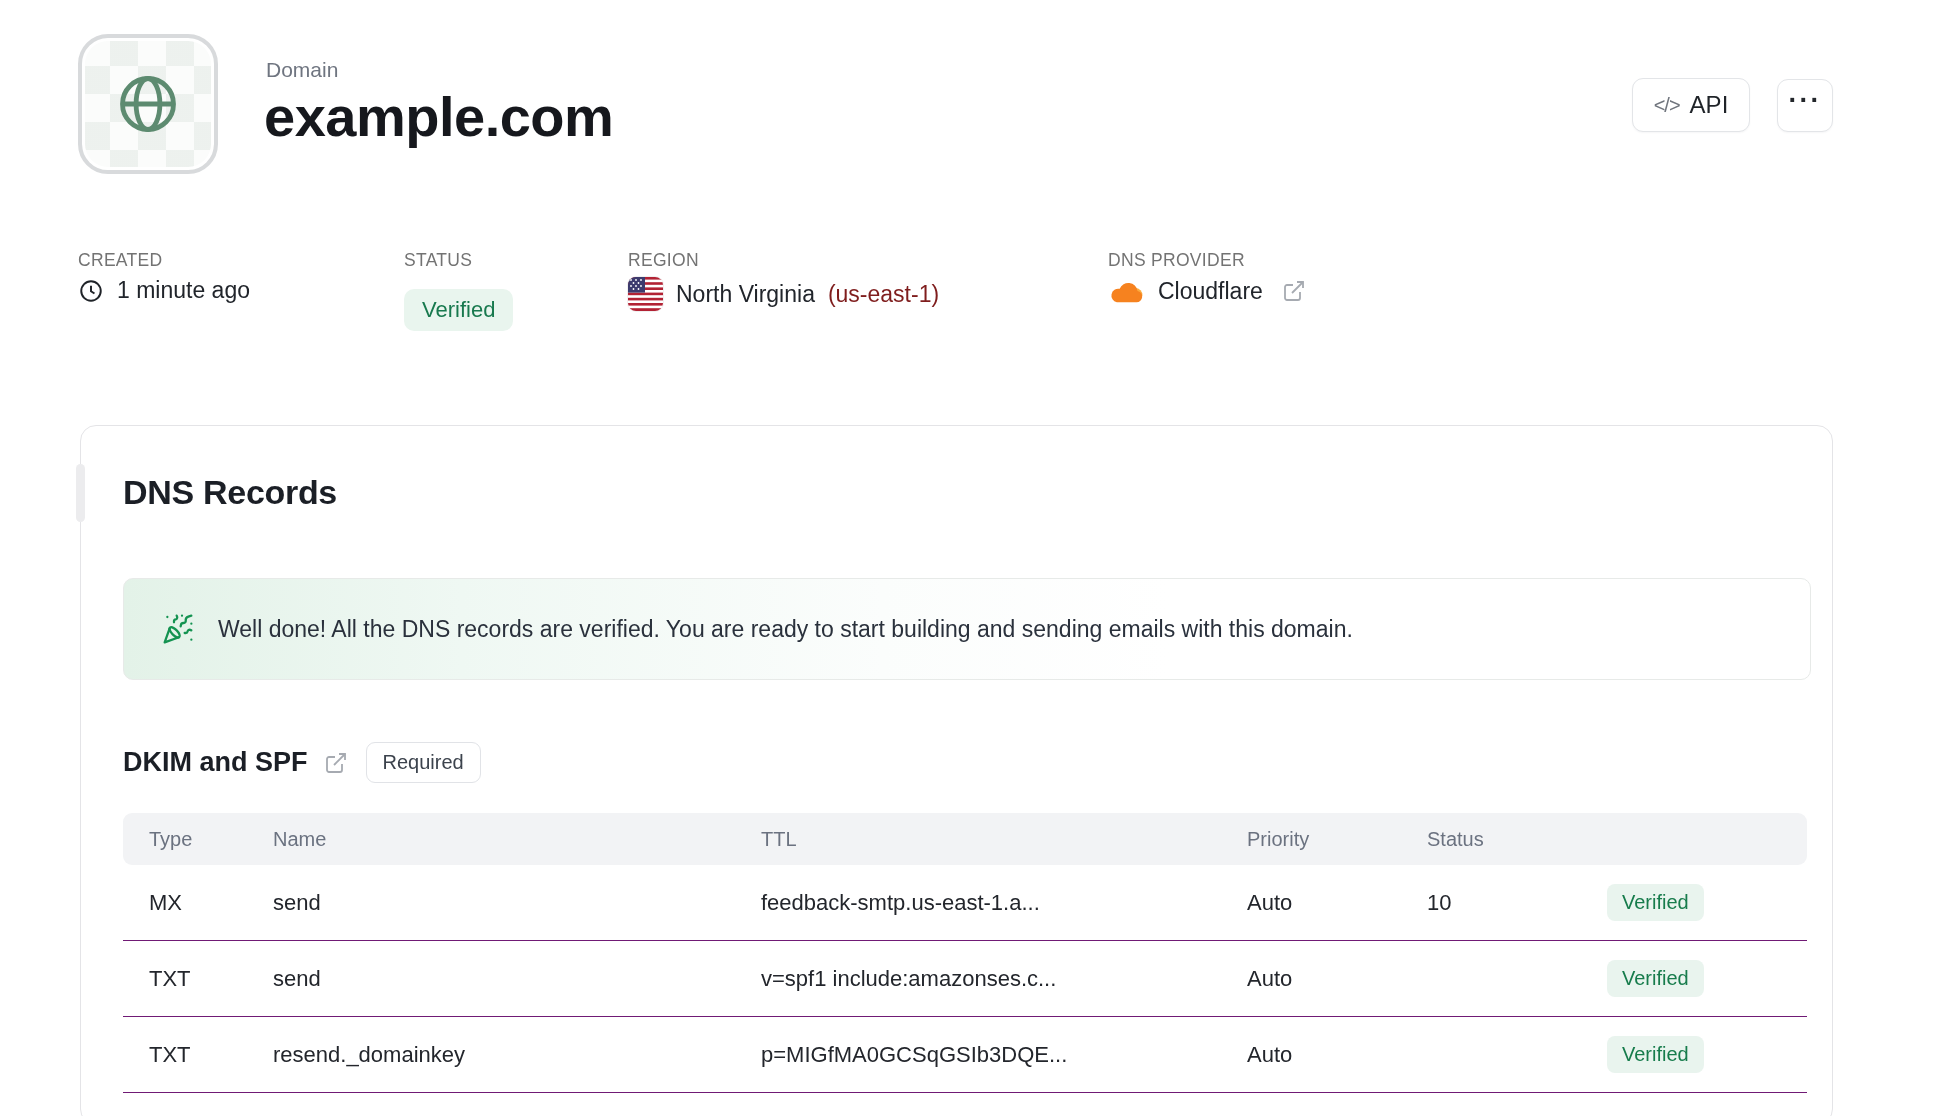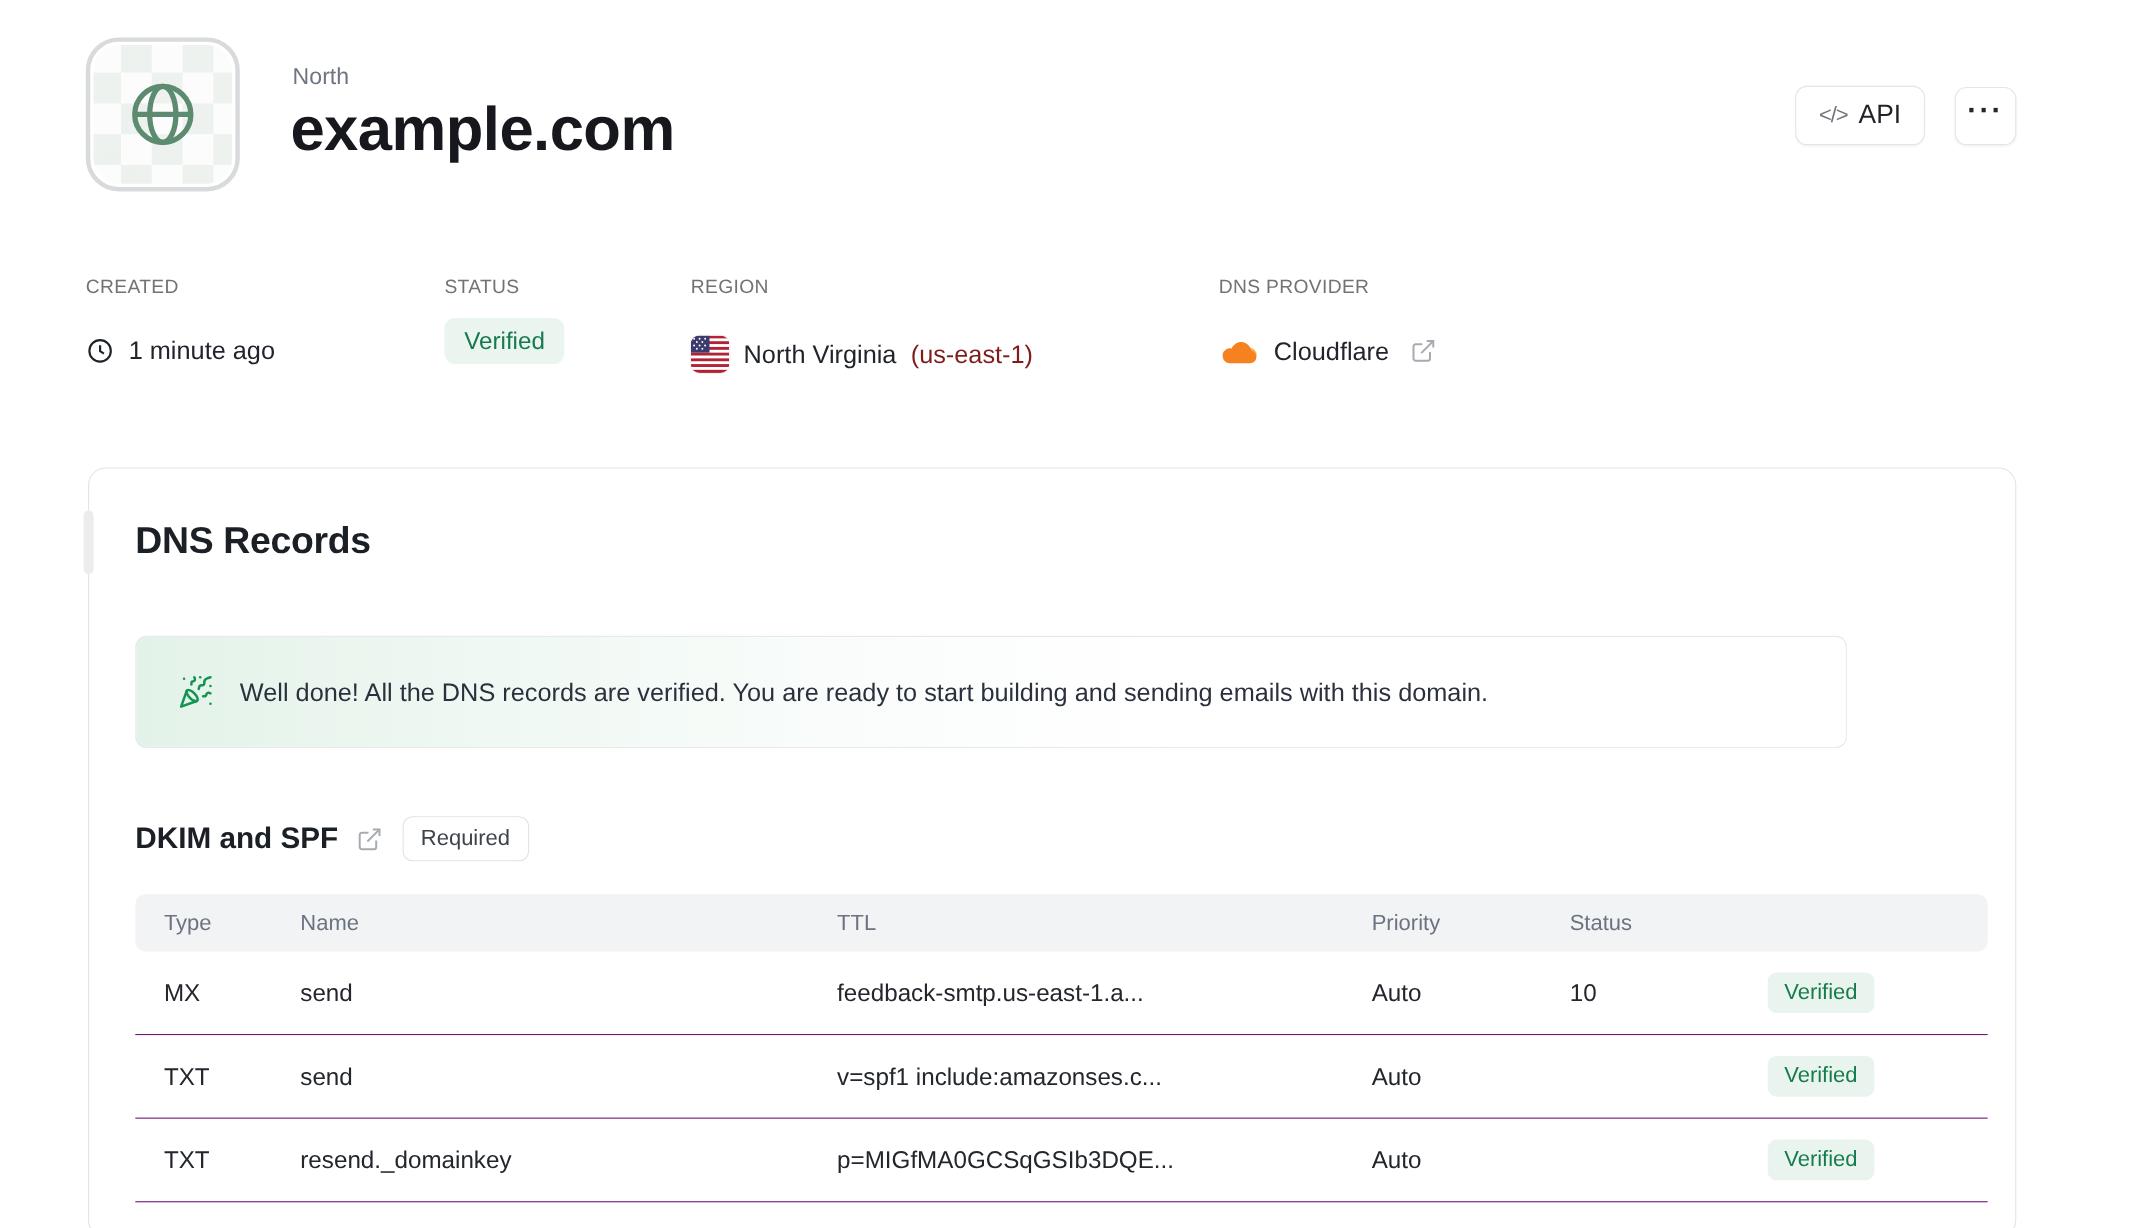--- a/index.html
+++ b/index.html
@@ -21,37 +21,37 @@
          background:#ffffff; border:1px solid #e3e5e8; border-radius:11px;
          box-shadow:0 1px 2px rgba(16,24,40,0.04); cursor:pointer; }
   .btn-api { left:1632px; top:78px; width:118px; height:54px; font-size:24px; color:#1f2328; }
   .btn-api .code-glyph { font-size:20px; color:#70757d; letter-spacing:-1px; }
   .btn-menu { left:1777px; top:79px; width:56px; height:53px; font-size:27px; font-weight:700;
               letter-spacing:2px; color:#23262b; padding-bottom:10px; }
 
   
   .meta-col { position:absolute; top:250px; }
   .meta-label { font-size:17.5px; font-weight:500; color:#737373; letter-spacing:0.3px; }
-  .meta-value { display:flex; align-items:center; gap:13px; margin-top:34px;
+  .meta-value { display:flex; align-items:center; gap:13px; margin-top:6px;
                 font-size:23px; color:#21252b; }
   .meta-muted { color:#7f1d1d; }
   .pill { display:inline-block; padding:8px 18px; border-radius:10px;
           background:#e9f5ee; color:#18794e; font-size:22px; }
   .flag { width:35px; height:34px; border-radius:8px; overflow:hidden; flex:0 0 auto;
           box-shadow:0 0 0 1px rgba(0,0,0,0.06); }
 
   
   .card { position:absolute; left:80px; top:425px; width:1753px; height:700px;
           border:1px solid #e4e4e7; border-radius:16px; background:#ffffff;
           padding:47px 27px 0 42px; }
   .card-pill { position:absolute; left:-5px; top:38px; width:9px; height:58px;
                border-radius:6px; background:#ececee; }
   .card-title { font-size:34px; font-weight:700; color:#1b1f26; letter-spacing:-0.3px; }
 
-  .banner { margin-top:66px; height:102px; width:1556px; border:1px solid #e7eae8; border-radius:10px;
+  .banner { margin-top:66px; height:102px; width:1688px; border:1px solid #e7eae8; border-radius:10px;
             background:linear-gradient(to right,#e3f2e8 0%,#eff8f3 20%,#fbfdfc 45%,#ffffff 62%);
             display:flex; align-items:center; gap:24px; padding-left:38px;
             font-size:23px; color:#2a313c; }
 
   .section-head { margin-top:62px; display:flex; align-items:center; }
   .section-title { font-size:27px; font-weight:700; color:#1b1f26; }
   .section-head .ext { margin-left:16px; }
   .badge-outline { margin-left:18px; padding:8px 16px; border:1px solid #e1e3e7; border-radius:9px;
                    font-size:20px; color:#3c434d; background:#fff; }
 
@@ -73,21 +73,21 @@
 
 <div class="avatar">
   <span class="icon">
     <svg width="68" height="68" viewBox="0 0 24 24" fill="none" stroke="#5d8b70" stroke-width="1.7">
       <circle cx="12" cy="12" r="9"></circle>
       <ellipse cx="12" cy="12" rx="4.2" ry="9"></ellipse>
       <line x1="3" y1="12" x2="21" y2="12"></line>
     </svg>
   </span>
 </div>
-<div class="eyebrow">North</div>
+<div class="eyebrow">Domain</div>
 <div class="page-title">example.com</div>
 
 <div class="btn btn-api">
   <span class="code-glyph">&lt;/&gt;</span>
   <span>API</span>
 </div>
 <div class="btn btn-menu">
   <span>···</span>
 </div>
 

